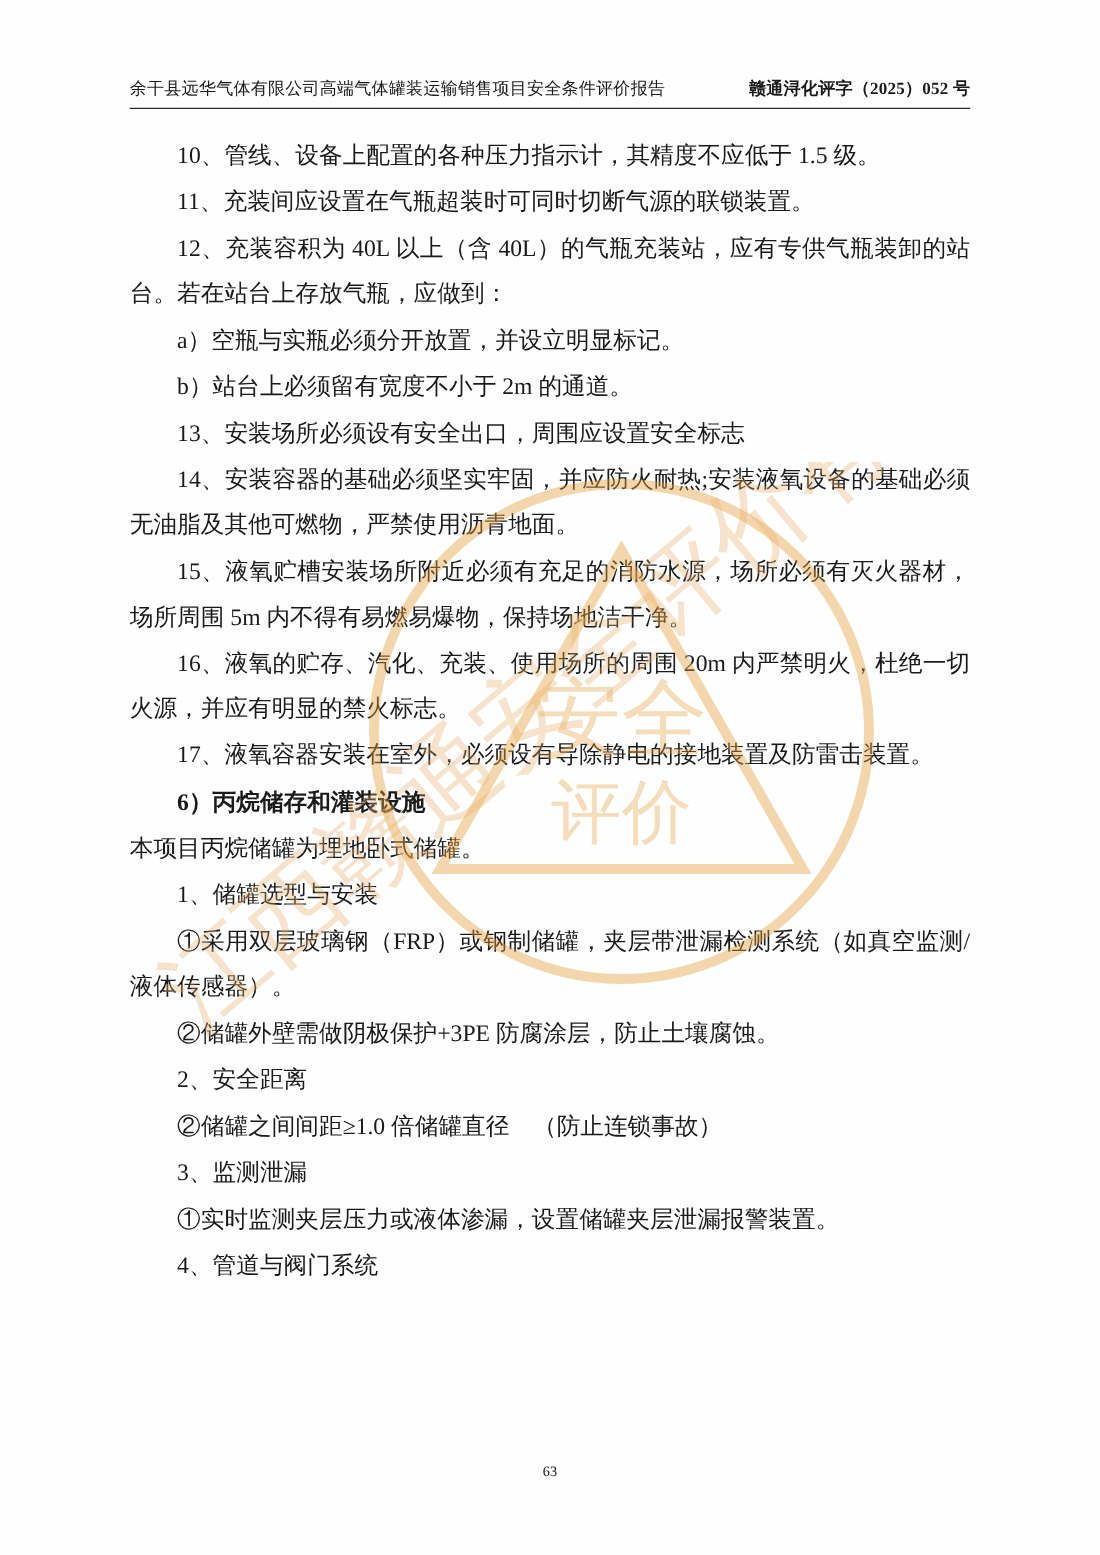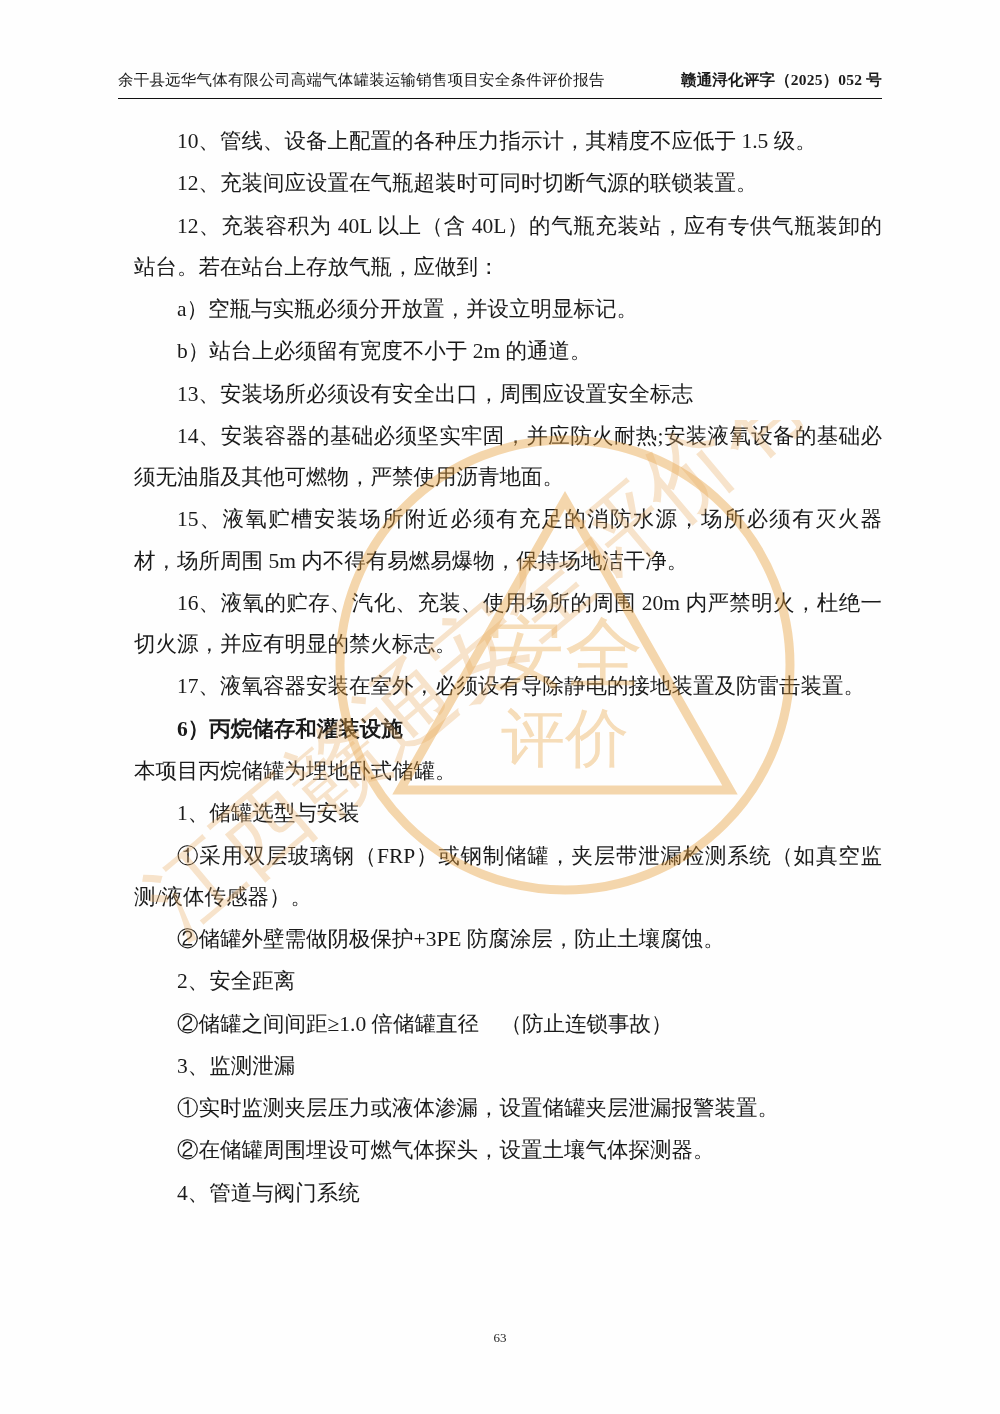--- a/index.html
+++ b/index.html
@@ -35,21 +35,21 @@
   }
   .header-left { font-family: Liberation Serif, serif; }
   .header-right { font-family: "Liberation Serif", "DejaVu Serif", serif; font-weight: bold; }
   .body-text {
     margin-top: 22px;
     font-size: 21.5px;
     line-height: 1.92;
     text-align: justify;
   }
   .para {
-    margin: 0 0 1px 16px;
+    margin: 0 0 1px 0;
     text-indent: 2em;
   }
   .para.noindent { text-indent: 0; }
   .para.heading {
     font-weight: bold;
     text-indent: 2em;
   }
   .pagenum {
     position: absolute;
     left: 0;
@@ -92,39 +92,38 @@
 
   <div class="content">
 
     <div class="header">
       <div class="header-left">余干县远华气体有限公司高端气体罐装运输销售项目安全条件评价报告</div>
       <div class="header-right">赣通浔化评字（2025）052 号</div>
     </div>
 
     <div class="body-text">
       <p class="para">10、管线、设备上配置的各种压力指示计，其精度不应低于 1.5 级。</p>
-      <p class="para">12、充装间应设置在气瓶超装时可同时切断气源的联锁装置。</p>
+      <p class="para">11、充装间应设置在气瓶超装时可同时切断气源的联锁装置。</p>
       <p class="para">12、充装容积为 40L 以上（含 40L）的气瓶充装站，应有专供气瓶装卸的站台。若在站台上存放气瓶，应做到：</p>
       <p class="para">a）空瓶与实瓶必须分开放置，并设立明显标记。</p>
       <p class="para">b）站台上必须留有宽度不小于 2m 的通道。</p>
       <p class="para">13、安装场所必须设有安全出口，周围应设置安全标志</p>
       <p class="para">14、安装容器的基础必须坚实牢固，并应防火耐热;安装液氧设备的基础必须无油脂及其他可燃物，严禁使用沥青地面。</p>
       <p class="para">15、液氧贮槽安装场所附近必须有充足的消防水源，场所必须有灭火器材，场所周围 5m 内不得有易燃易爆物，保持场地洁干净。</p>
       <p class="para">16、液氧的贮存、汽化、充装、使用场所的周围 20m 内严禁明火，杜绝一切火源，并应有明显的禁火标志。</p>
       <p class="para">17、液氧容器安装在室外，必须设有导除静电的接地装置及防雷击装置。</p>
       <p class="para heading">6）丙烷储存和灌装设施</p>
       <p class="para noindent">本项目丙烷储罐为埋地卧式储罐。</p>
       <p class="para">1、储罐选型与安装</p>
       <p class="para">①采用双层玻璃钢（FRP）或钢制储罐，夹层带泄漏检测系统（如真空监测/液体传感器）。</p>
       <p class="para">②储罐外壁需做阴极保护+3PE 防腐涂层，防止土壤腐蚀。</p>
       <p class="para">2、安全距离</p>
       <p class="para">②储罐之间间距≥1.0 倍储罐直径　（防止连锁事故）</p>
       <p class="para">3、监测泄漏</p>
       <p class="para">①实时监测夹层压力或液体渗漏，设置储罐夹层泄漏报警装置。</p>
-      <p class="para">②在储罐周围埋设可燃气体探头，设置土壤气体探测器。</p>
       <p class="para">4、管道与阀门系统</p>
     </div>
   </div>
 
   <div class="watermark">
     <svg class="wm-stamp" viewBox="0 0 470 470">
       <circle cx="235" cy="235" r="225" fill="none" stroke="#e8a03c" stroke-width="9"></circle>
       <polygon points="235,70 400,360 70,360" fill="none" stroke="#e8a03c" stroke-width="9"></polygon>
       <text x="235" y="250" font-family="Liberation Serif, serif" font-size="78" fill="#e8a03c" text-anchor="middle" opacity="0.85">安全</text>
       <text x="235" y="330" font-family="Liberation Serif, serif" font-size="64" fill="#e8a03c" text-anchor="middle" opacity="0.85">评价</text>

